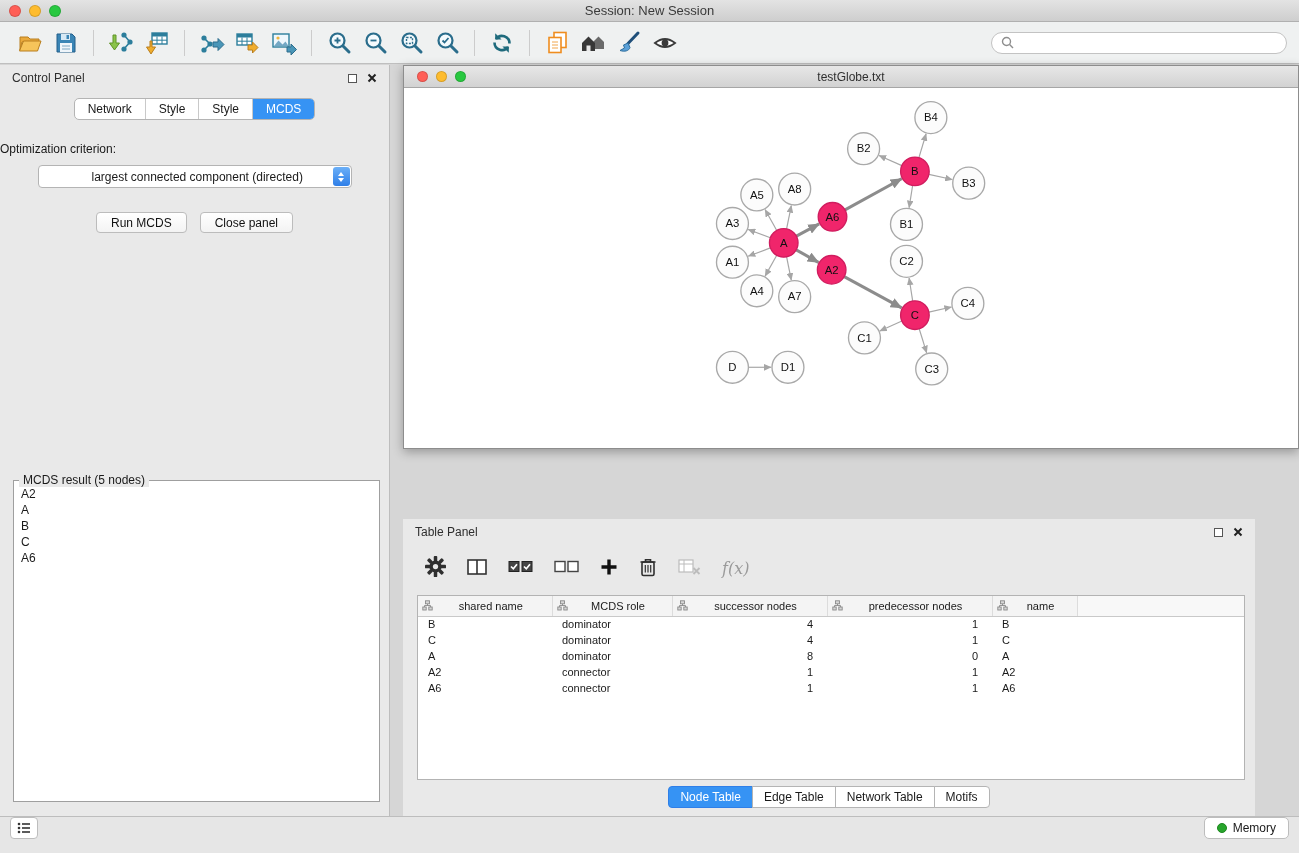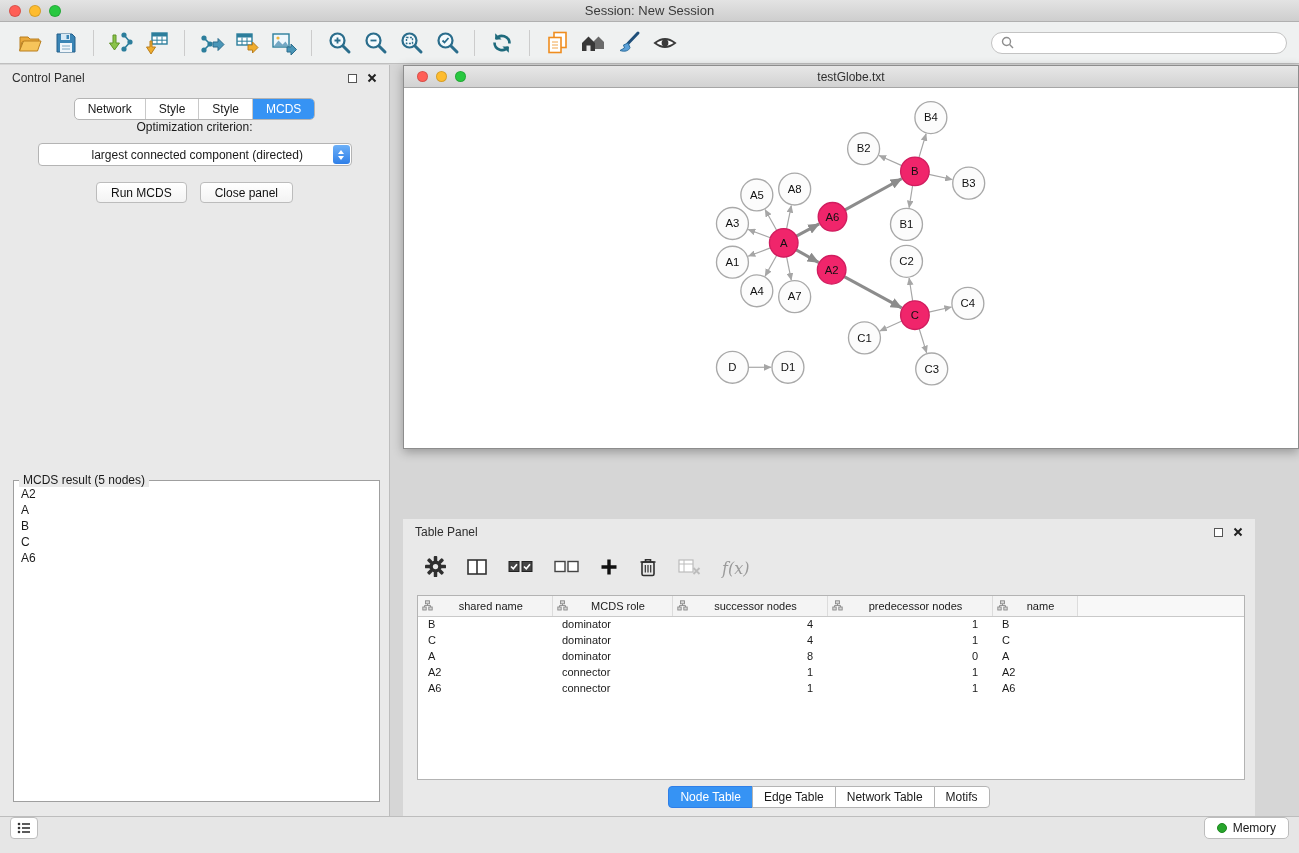--- a/index.html
+++ b/index.html
@@ -34,33 +34,33 @@
   .panel-header .ph-title { font-size:12px; color:#2e2e2e; }
   .ph-icons { margin-left:auto; display:flex; align-items:center; gap:10px; }
   .float-ic { width:9px; height:9px; border:1.4px solid #555; display:inline-block; background:#fff; }
 
   .segmented { display:flex; width:fit-content; margin:7px auto 0; border:1px solid #b4b4b4;
     border-radius:5px; overflow:hidden; background:#fff; height:22px; }
   .seg { padding:0 13px; line-height:20px; font-size:12px; border-left:1px solid #c9c9c9; color:#1a1a1a; }
   .seg:first-child { border-left:none; }
   .seg.active { background:#3693f4; color:#fff; }
 
-  .opt-label { text-align:center; font-size:12px; }
+  .opt-label { margin-top:22px; font-size:12px; }
   .dropdown { position:relative; margin:9px auto 0; width:314px; height:23px; background:#fff;
     border:1px solid #b4b4b4; border-radius:4px; display:flex; align-items:center; padding:0 24px 0 9px; }
   .dropdown .dd-text { font-size:12px; white-space:nowrap; overflow:hidden;padding-left:44px; }
   .dd-stepper { position:absolute; right:1px; top:1px; bottom:1px; width:17px; border-radius:3px;
     background:linear-gradient(#6cb0f8,#2f7fe8); display:flex; flex-direction:column;
     align-items:center; justify-content:center; gap:2px; }
   .dd-up { width:0; height:0; border-left:3.5px solid transparent; border-right:3.5px solid transparent;
     border-bottom:4.5px solid #fff; }
   .dd-down { width:0; height:0; border-left:3.5px solid transparent; border-right:3.5px solid transparent;
     border-top:4.5px solid #fff; }
 
-  .btn-row { display:flex; justify-content:center; gap:13px; margin-top:16px; }
+  .btn-row { display:flex; justify-content:center; gap:13px; margin-top:24px; }
   .btn { background:linear-gradient(#ffffff,#f3f3f3); border:1px solid #bcbcbc; border-radius:4px;
     font-size:12px; font-family:inherit; padding:2px 14px; height:21px; color:#111; }
 
   .result-box { position:absolute; left:13px; right:9px; top:391px; bottom:14px;
     border:1px solid #9f9f9f; background:#fff;margin-top:24px; }
   .result-legend { position:absolute; top:-8px; left:5px; background:#e9e9e9; padding:0 4px; font-size:12px; }
   .result-list { padding:5px 7px; }
   .result-item { font-size:12px; line-height:16px; }
 
   

